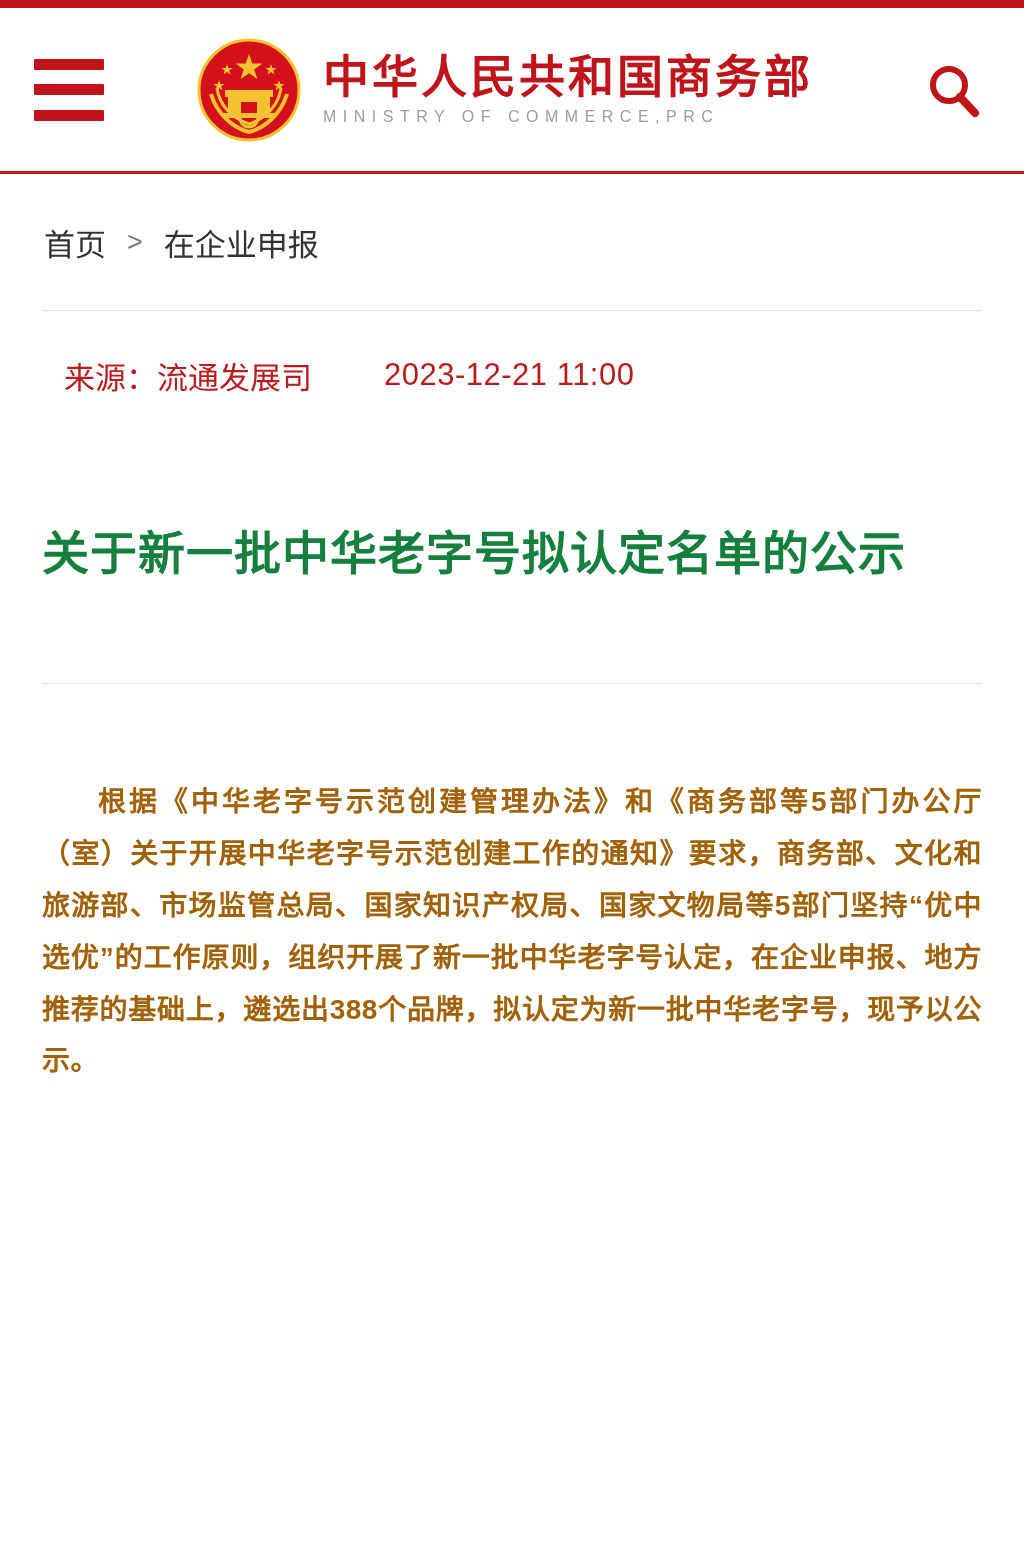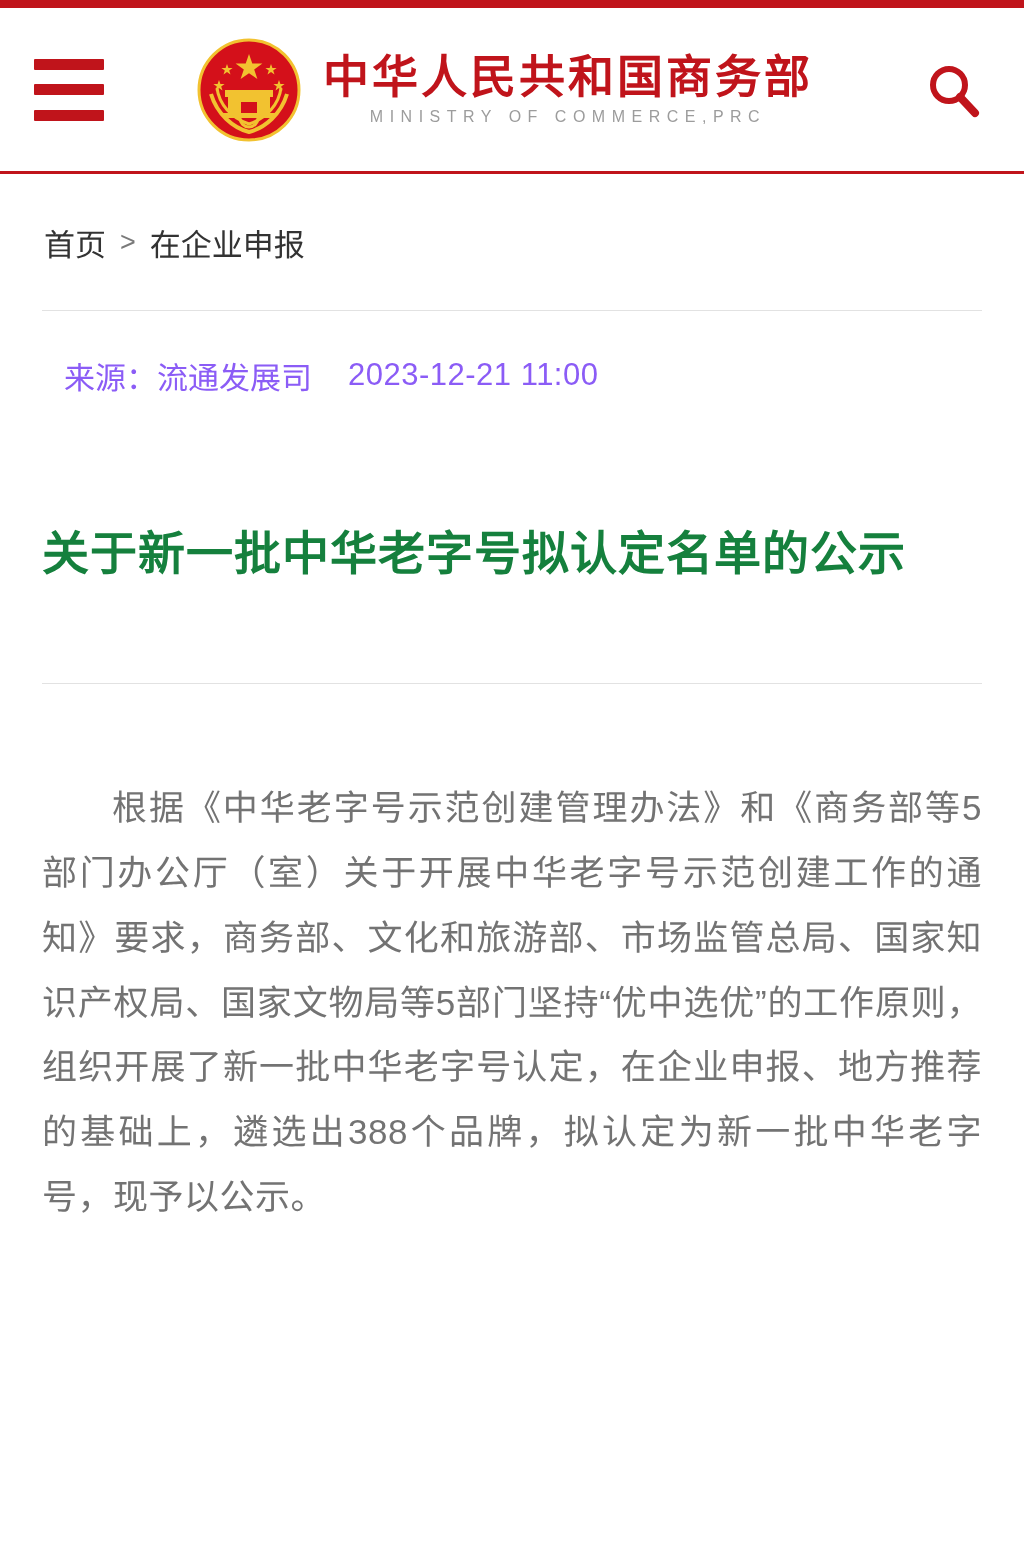--- a/index.html
+++ b/index.html
@@ -64,21 +64,21 @@
   .emblem {
     width: 104px;
     height: 104px;
     flex: 0 0 auto;
     position: relative;
   }
 
   .brand-text {
     display: flex;
     flex-direction: column;
-    align-items: center;
+    align-items: flex-start;
     gap: 6px;
   }
   .brand-cn {
     font-size: 46px;
     font-weight: 700;
     color: #c0141b;
     letter-spacing: 3px;
     line-height: 1.05;
     white-space: nowrap;
   }
@@ -101,21 +101,21 @@
 
   
   .content {
     padding: 0 42px;
     box-sizing: border-box;
   }
 
   .breadcrumb {
     display: flex;
     align-items: center;
-    gap: 14px;
+    gap: 21px;
     font-size: 31px;
     color: #333;
     height: 136px;
     padding-left: 2px;
   }
   .breadcrumb .crumb-sep {
     color: #7a7a7a;
     font-size: 27px;
   }
   .breadcrumb a {
@@ -125,46 +125,47 @@
 
   .divider {
     height: 1px;
     background: #e2e2e2;
     width: 100%;
   }
 
   .meta-row {
     display: flex;
     align-items: center;
-    gap: 36px;
+    gap: 72px;
     font-size: 31px;
-    color: #8b5cf6;
+    color: #b91c1c;
     height: 128px;
     padding-left: 22px;
     box-sizing: border-box;
   }
   .meta-source { white-space: nowrap; }
   .meta-date { white-space: nowrap; letter-spacing: 0.5px; }
 
   .article-title {
     font-size: 47px;
     font-weight: 700;
     color: #15803d;
     line-height: 1.35;
     padding: 52px 0 66px 0;
     letter-spacing: 1px;
   }
 
   .article-body {
     padding-top: 92px;
-    font-size: 35px;
+    font-size: 28px;
     line-height: 1.85;
-    color: #737373;
+    color: #a16207;
     text-align: justify;
     letter-spacing: 0.5px;
+    font-weight: bold;
   }
   .article-body p {
     margin: 0;
     text-indent: 2em;
   }
 </style>
 </head>
 <body>
 
 <div class="top-bar"></div>

